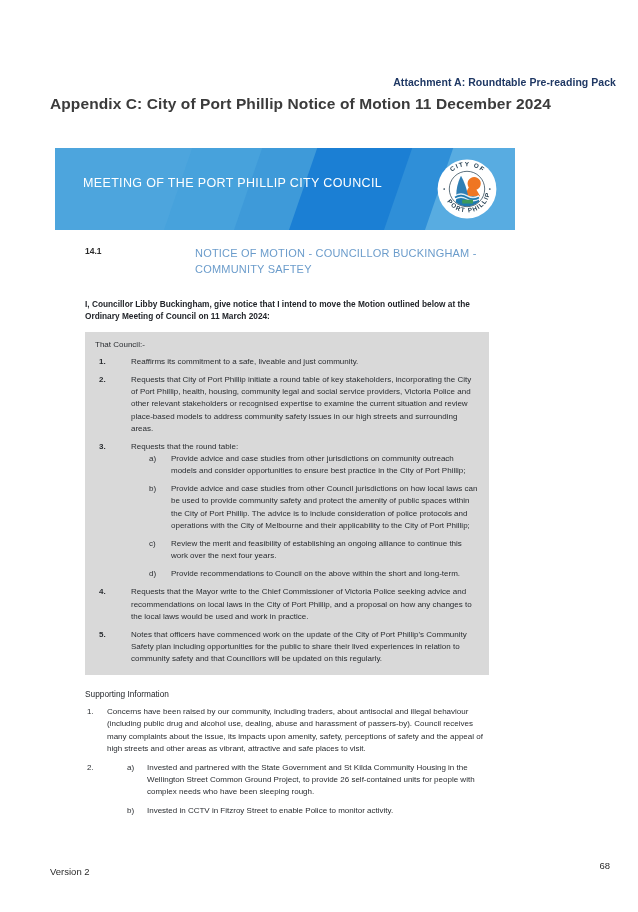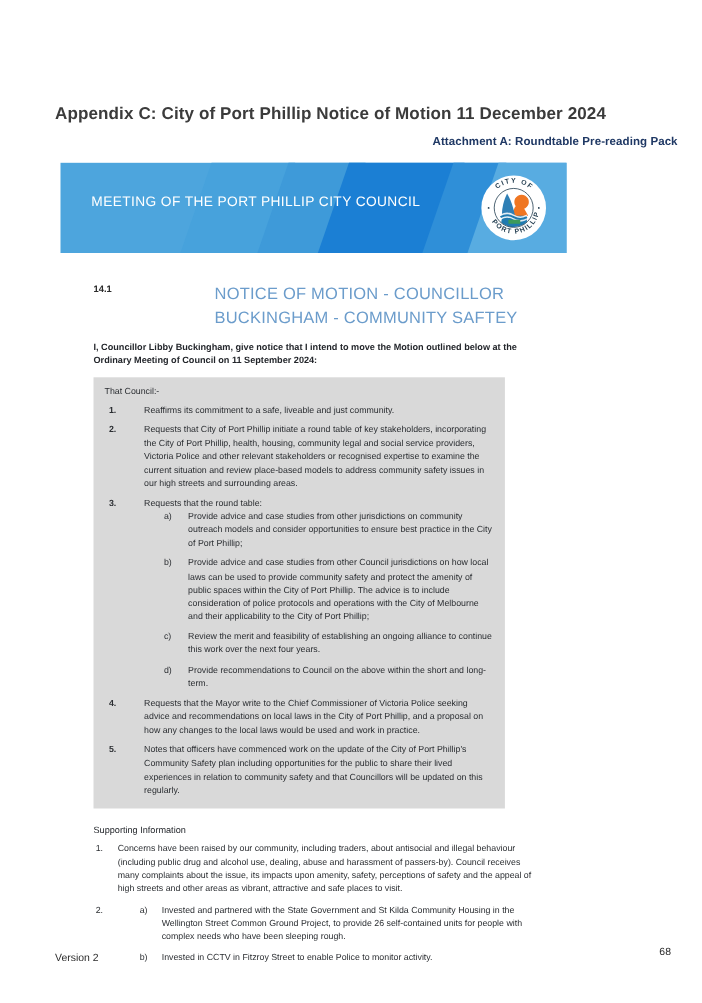--- a/index.html
+++ b/index.html
@@ -26,21 +26,20 @@
   
   .attachment-head {
     position: absolute;
     top: 76px;
     right: 22px;
     font-size: 10.5px;
     font-weight: bold;
     color: #1F3864;
     letter-spacing: 0.05px;
     white-space: nowrap;
-    margin-top: 47px;
   }
 
   
   .appendix-title {
     position: absolute;
     top: 93px;
     left: 50px;
     width: 510px;
     font-size: 15.5px;
     font-weight: bold;
@@ -94,59 +93,59 @@
     right: 18px;
     top: 11px;
     width: 60px;
     height: 60px;
     z-index: 5;
   }
 
   
   .motion-row {
     position: relative;
-    margin-top: 27px;
+    margin-top: 16px;
     padding-left: 30px;
     height: 34px;
   }
   .motion-no {
     position: absolute;
     left: 30px;
     top: 0;
     font-size: 8.5px;
     font-weight: bold;
     color: #2b2b2b;
   }
   .motion-title {
     position: absolute;
     left: 140px;
     top: 0;
     width: 300px;
-    font-size: 15px;
+    font-size: 11px;
     line-height: 1.45;
     color: #6b9ccb;
     letter-spacing: 0.2px;
   }
 
   
   .intro {
     margin-top: 18px;
     margin-left: 30px;
     width: 400px;
     font-size: 8.3px;
     font-weight: bold;
     line-height: 1.5;
     color: #23262b;
   }
 
   
   .grey-box {
     margin-top: 9px;
     margin-left: 30px;
-    width: 374px;
+    width: 404px;
     background: #d9d9d9;
     padding: 8px 10px 10px 10px;
     box-sizing: border-box;
   }
   .grey-box .lead {
     font-size: 8px;
     color: #2a2d31;
     margin-bottom: 7px;
   }
 
@@ -282,21 +281,21 @@
         <circle cx="12" cy="50" r="1.4" fill="#1f3a4d"></circle>
         <circle cx="88" cy="50" r="1.4" fill="#1f3a4d"></circle>
       </svg>
     </div>
 
     <div class="motion-row">
       <div class="motion-no">14.1</div>
       <div class="motion-title">NOTICE OF MOTION - COUNCILLOR BUCKINGHAM - COMMUNITY SAFTEY</div>
     </div>
 
-    <div class="intro">I, Councillor Libby Buckingham, give notice that I intend to move the Motion outlined below at the Ordinary Meeting of Council on 11 September 2024:</div>
+    <div class="intro">I, Councillor Libby Buckingham, give notice that I intend to move the Motion outlined below at the Ordinary Meeting of Council on 11 March 2024:</div>
 
     <div class="grey-box">
       <div class="lead">That Council:-</div>
       <ol class="numlist">
           <li class="li"><span class="marker">1.</span><span>Reaffirms its commitment to a safe, liveable and just community.</span></li>
           <li class="li"><span class="marker">2.</span><span>Requests that City of Port Phillip initiate a round table of key stakeholders, incorporating the City of Port Phillip, health, housing, community legal and social service providers, Victoria Police and other relevant stakeholders or recognised expertise to examine the current situation and review place-based models to address community safety issues in our high streets and surrounding areas.</span></li>
           <li class="li"><span class="marker">3.</span><span>Requests that the round table:</span><ol class="alphalist sub">
               <li class="li"><span class="marker">a)</span><span>Provide advice and case studies from other jurisdictions on community outreach models and consider opportunities to ensure best practice in the City of Port Phillip;</span></li>
               <li class="li"><span class="marker">b)</span><span>Provide advice and case studies from other Council jurisdictions on how local laws can be used to provide community safety and protect the amenity of public spaces within the City of Port Phillip. The advice is to include consideration of police protocols and operations with the City of Melbourne and their applicability to the City of Port Phillip;</span></li>
               <li class="li"><span class="marker">c)</span><span>Review the merit and feasibility of establishing an ongoing alliance to continue this work over the next four years.</span></li>

